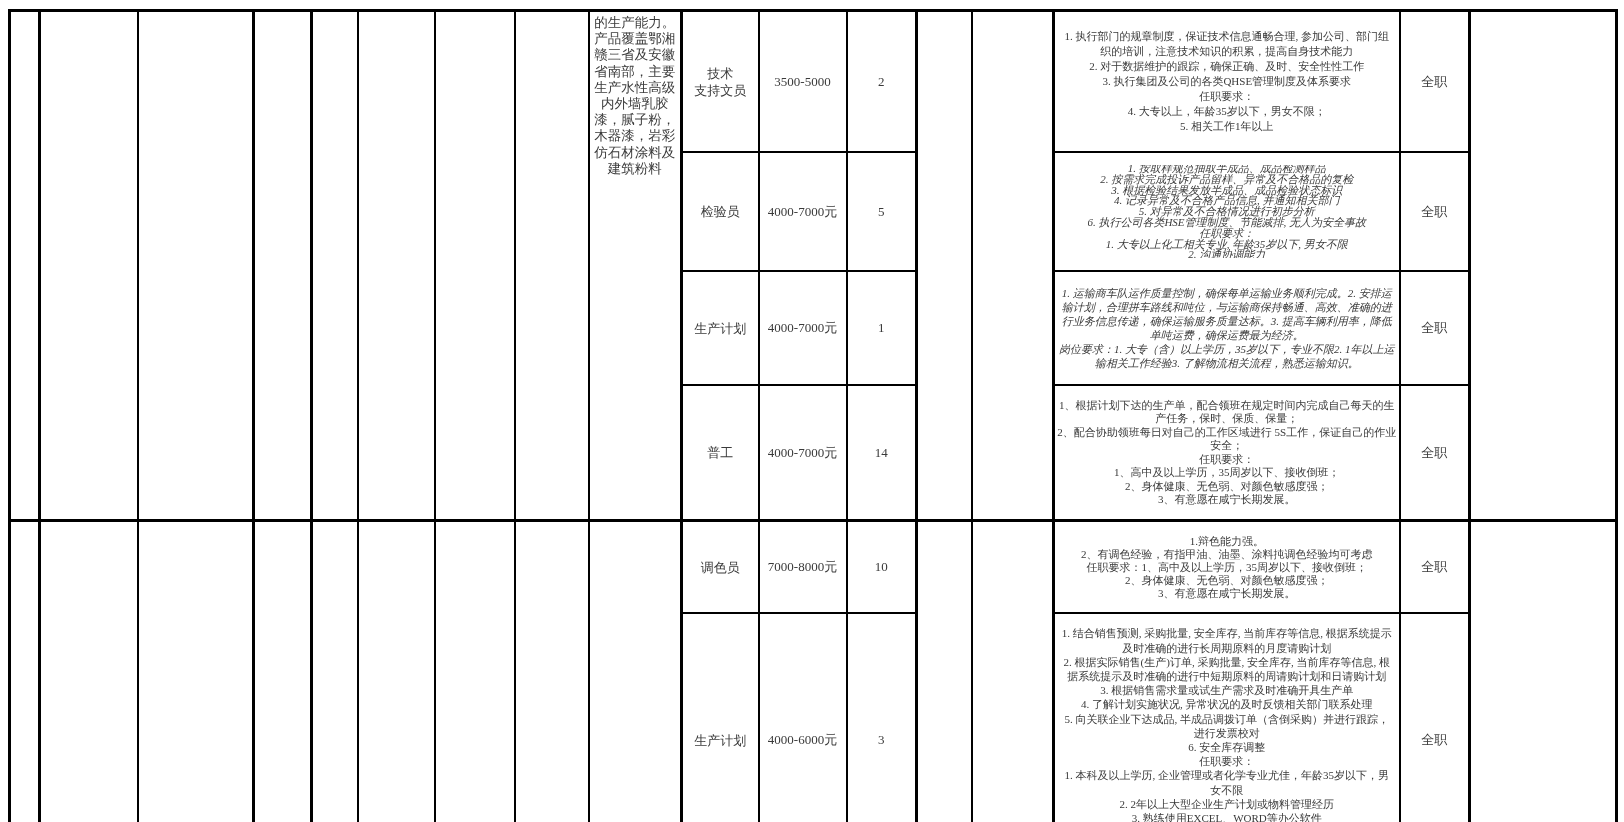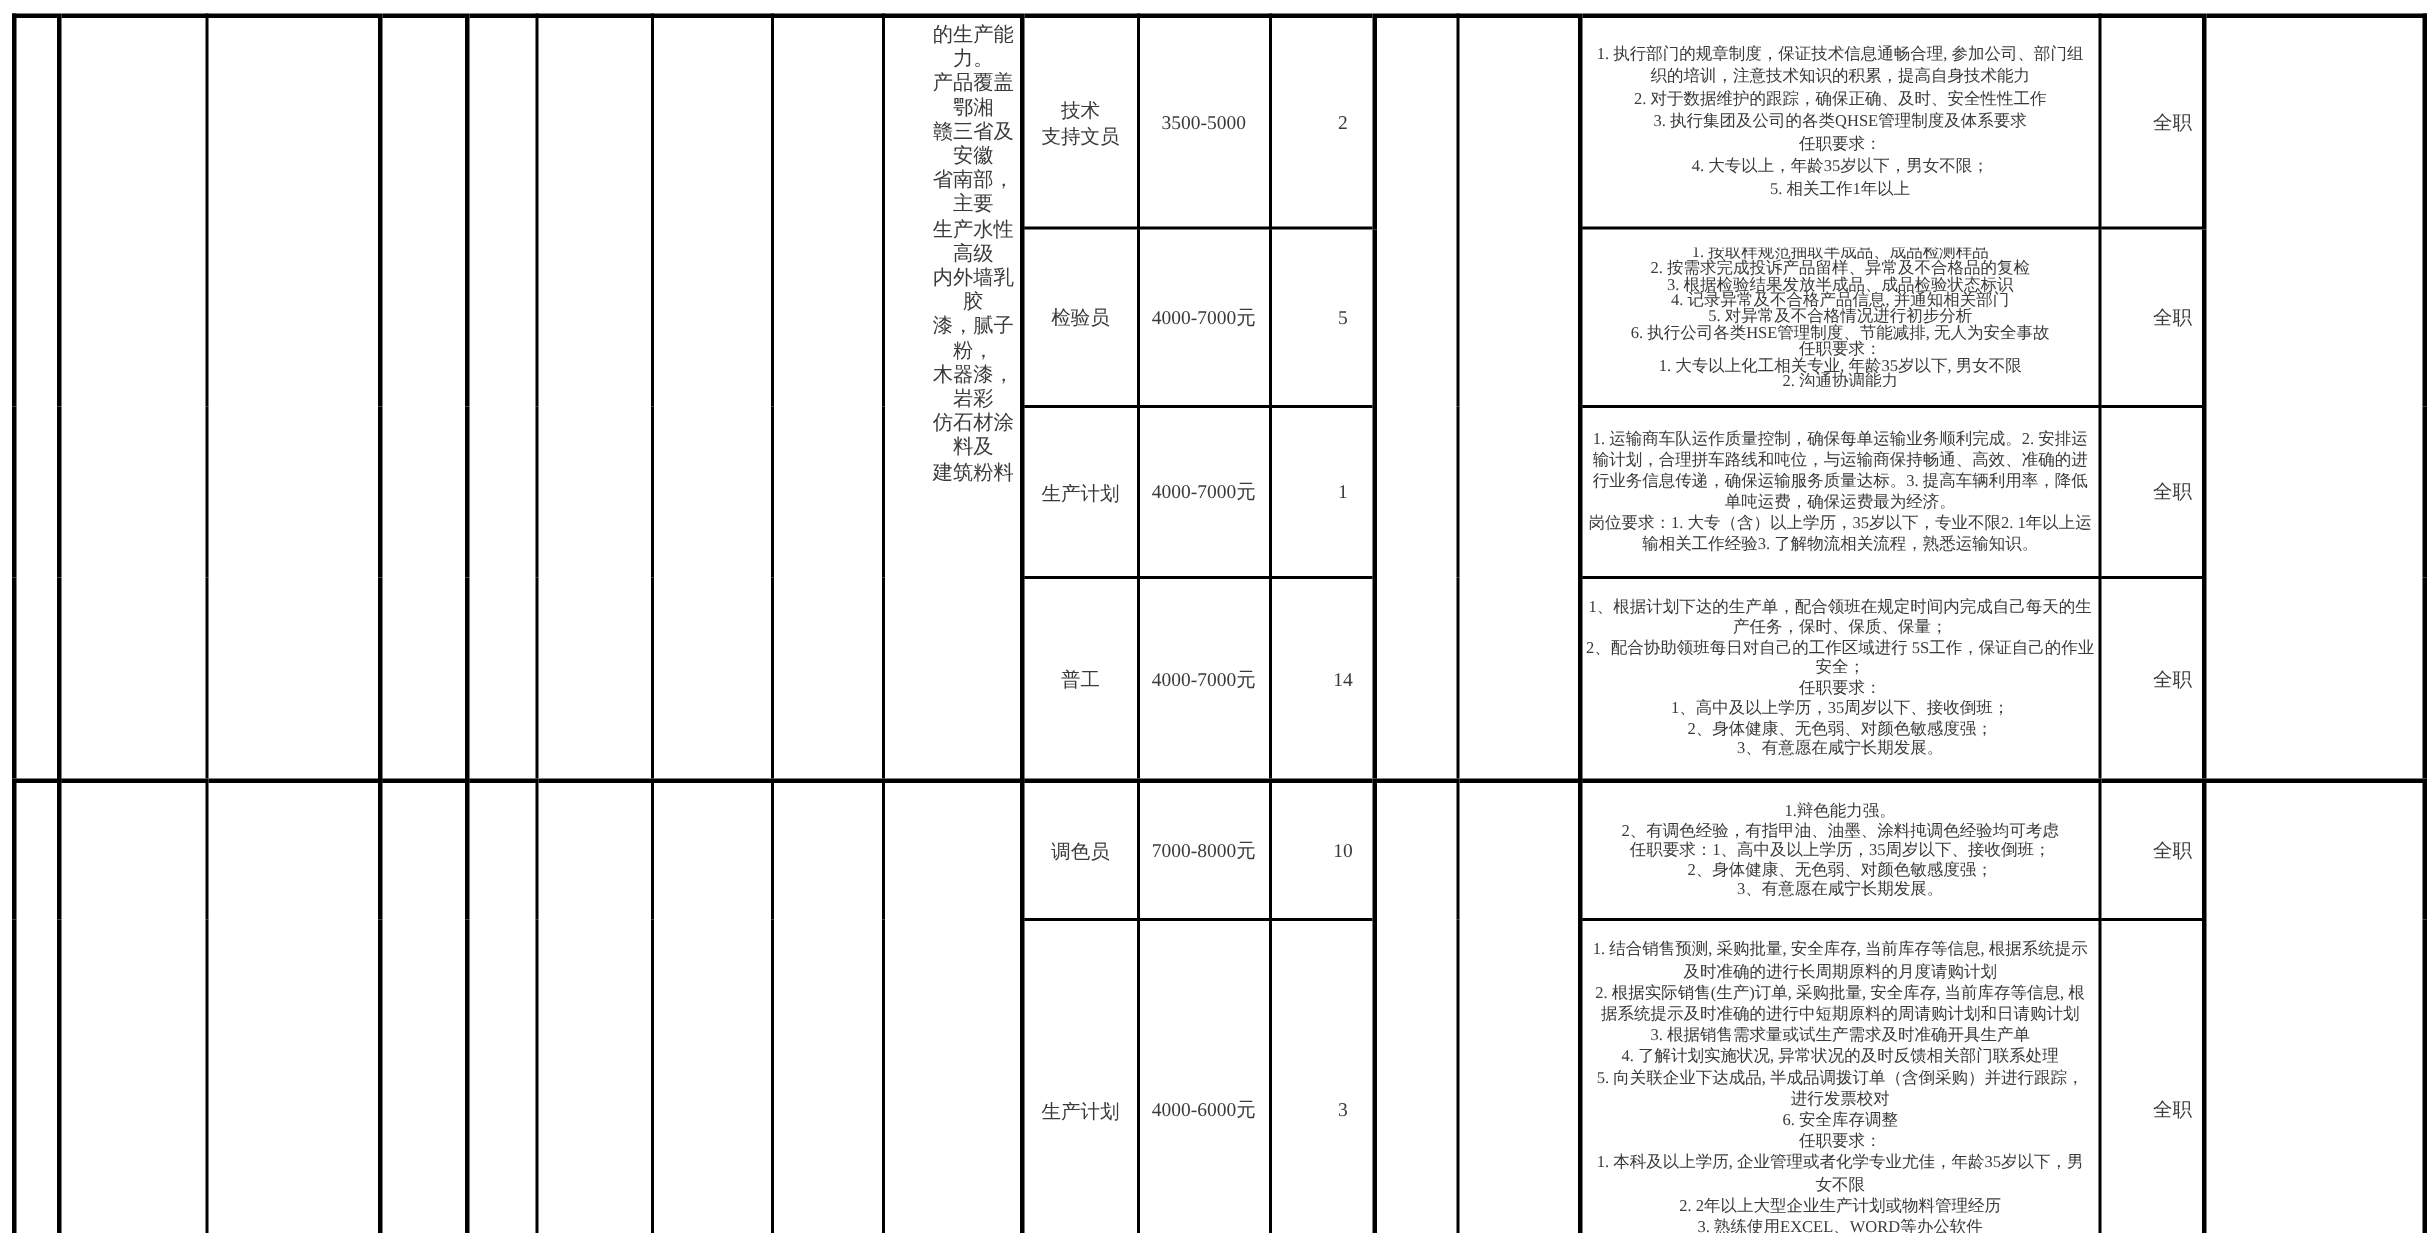--- a/index.html
+++ b/index.html
@@ -1,32 +1,32 @@
 <!DOCTYPE html>
 <html><head>
 <meta charset="utf-8">
 <style>
   html,body{margin:0;padding:0;background:#ffffff;}
   body{width:1624px;height:822px;overflow:hidden;position:relative;
        font-family:"Liberation Serif","DejaVu Serif",serif;color:#3a3a3a;}
   table.jobs{border-collapse:collapse;table-layout:fixed;position:absolute;left:8px;top:9px;
              width:1607px;border:3px solid #000;}
   td{border:2px solid #000;padding:0;vertical-align:middle;text-align:center;overflow:hidden;}
-  td.br3{border-right-width:3px;padding-left:28px;}
+  td.br3{border-right-width:3px;}
   td.bb3{border-bottom-width:3px;}
   td.company{vertical-align:top;padding-top:3px;font-size:13.5px;line-height:16.2px;white-space:pre-line;}
   td.title{font-size:13px;line-height:17px;white-space:pre-line;}
   td.salary,td.count,td.type{font-size:13px;text-align:center;}
   td.desc{font-size:11px;white-space:pre-line;vertical-align:middle;}
   td.desc .box{display:flex;flex-direction:column;justify-content:center;align-items:center;
                overflow:hidden;width:100%;}
   td.desc .box>div{width:100%;}
   .lh150{line-height:15px;}
-  .lh108{line-height:10.8px;}
-  .lh140{line-height:14px;}
+  .lh108{line-height:10.8px;font-style:italic;}
+  .lh140{line-height:14px;font-style:italic;}
   .lh135{line-height:13.5px;font-family:Liberation Serif, serif;}
   .lh130{line-height:13px;text-align:center;}
   .lh142{line-height:14.2px;}
 </style>
 </head>
 <body>
 
 <table class="jobs">
   <colgroup>
     <col style="width:30px">

